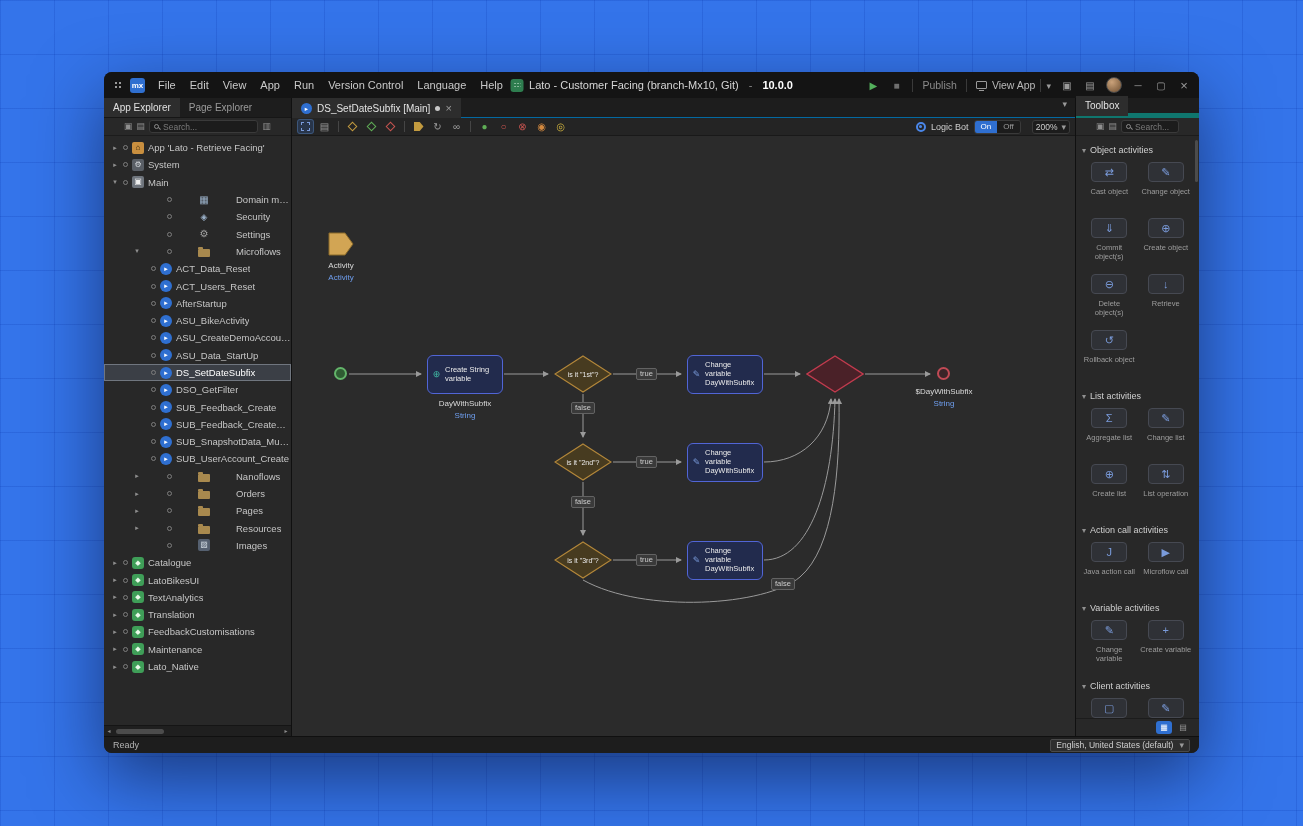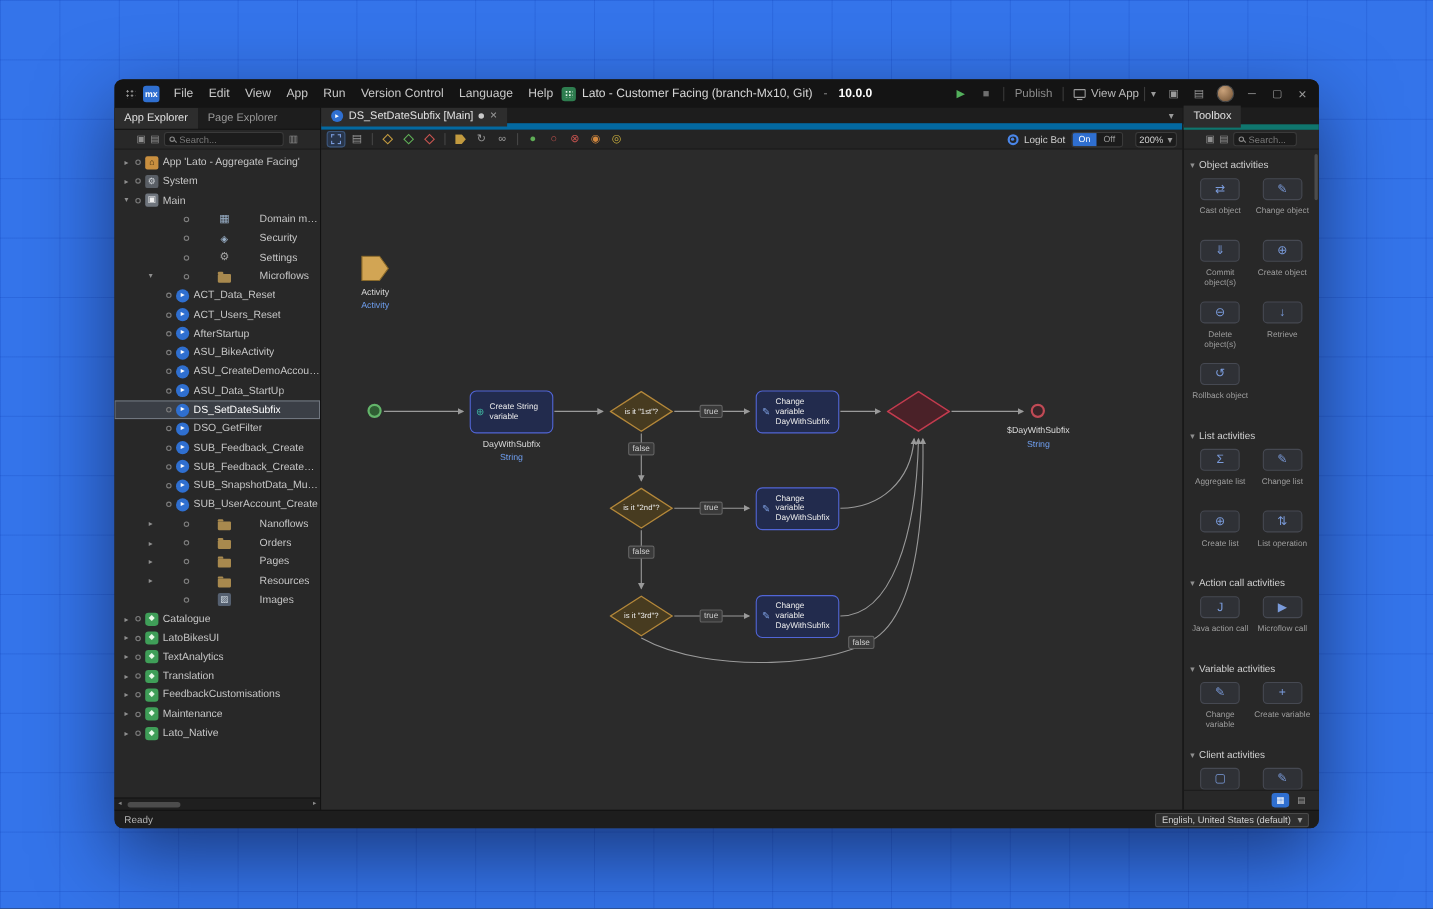--- a/index.html
+++ b/index.html
@@ -100,21 +100,21 @@
   .ticon[data-icon="image"]::before { content:"▨"; }
   .ticon[data-icon="package"] { background:#3f9e58; border-radius:3px; color:#eafaea; font-size:7px; }
   .ticon[data-icon="package"]::before { content:"◆"; }
   .tlabel { color:#c6c6c6; overflow:hidden; text-overflow:ellipsis; }
   .hscroll { height:11px; background:#1f1f1f; border-top:1px solid #151515; position:relative; flex:none; }
   .hs-arrow { position:absolute; top:0; width:10px; height:11px; font-size:6px; color:#8a8a8a; text-align:center; line-height:11px; }
   .hs-arrow.l { left:0; } .hs-arrow.l::before { content:"◂"; }
   .hs-arrow.r { right:0; } .hs-arrow.r::before { content:"▸"; }
   .hthumb { position:absolute; height:5px; top:3px; background:#4c4c4c; border-radius:3px; }
   
-  .doctabs { height:20px; background:#1d1d1d; border-bottom:6px solid #0369a1; display:flex; align-items:center; font-size:10px; flex:none; }
+  .doctabs { height:20px; background:#1d1d1d; border-bottom:1px solid #0369a1; display:flex; font-size:10px; flex:none; }
   .doctab { display:flex; align-items:center; gap:5px; background:#2d2d2d; height:20px; padding:0 9px; color:#e2e2e2; }
   .dt-ic { width:11px; height:11px; border-radius:50%; background:#2f6fd0; color:#fff; font-size:6.5px; line-height:11px; text-align:center; flex:none; }
   .dt-ic::before { content:"▸"; }
   .moddot { width:5px; height:5px; border-radius:50%; background:#c9c9c9; }
   .dt-close { color:#9a9a9a; font-size:11px; line-height:1; }
   .dt-close::before { content:"×"; }
   .dt-ddown { margin-left:auto; padding-right:8px; }
   
   .ct-bar { height:18px; background:#242424; border-bottom:1px solid #191919; display:flex; align-items:center; padding:0 5px; gap:2px; flex:none; font-size:9.5px; }
   .ct-icon { width:17px; height:15px; display:flex; align-items:center; justify-content:center; border-radius:3px; flex:none; }
@@ -254,21 +254,21 @@
           <input data-name="search-input" placeholder="Search..." style="">
         </div>
         <span class="pico pi3" data-name="filter-icon"></span>
       </div>
       <div class="tree" data-name="app-tree">
 
           <div class="trow" data-name="tree-item" data-depth="0">
             <span class="chev" data-name="chevron-icon" data-chev="right"></span>
             <span class="vdot" data-name="vc-status-icon"></span>
             <span class="ticon" data-name="tree-item-icon" data-icon="app"></span>
-            <span class="tlabel" data-name="tree-item-label">App 'Lato - Aggregate Facing'</span>
+            <span class="tlabel" data-name="tree-item-label">App 'Lato - Retrieve Facing'</span>
           </div>
 
           <div class="trow" data-name="tree-item" data-depth="0">
             <span class="chev" data-name="chevron-icon" data-chev="right"></span>
             <span class="vdot" data-name="vc-status-icon"></span>
             <span class="ticon" data-name="tree-item-icon" data-icon="system"></span>
             <span class="tlabel" data-name="tree-item-label">System</span>
           </div>
 
           <div class="trow" data-name="tree-item" data-depth="0">

